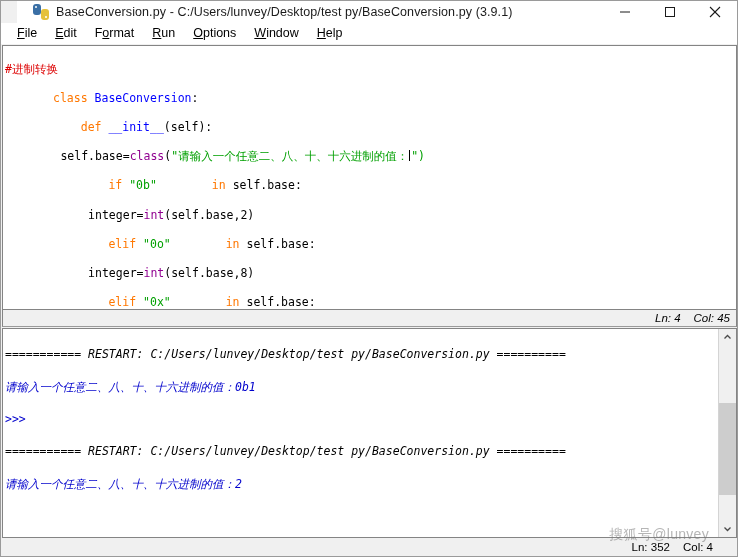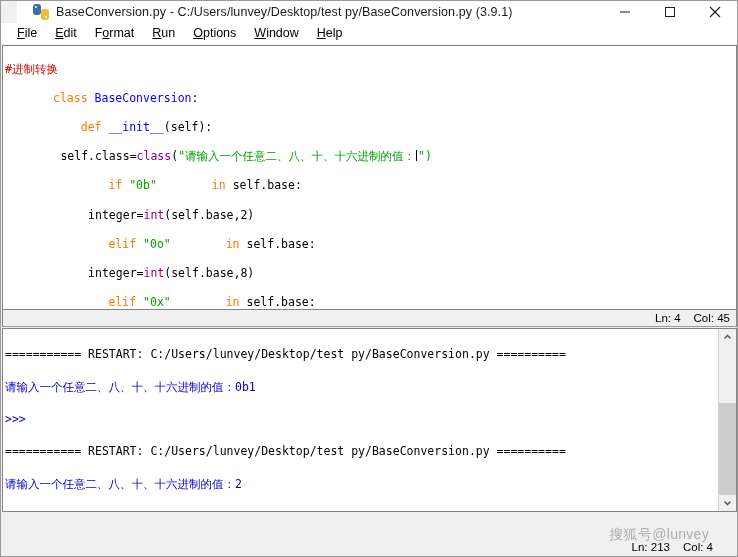--- a/index.html
+++ b/index.html
@@ -49,26 +49,26 @@
   .caret{display:inline-block;width:1px;height:11px;background:#000;
          vertical-align:-1px;margin:0 1px;}
 
   
   .ed-status{position:absolute;left:1px;top:309px;width:735px;height:17px;
              background:#f0f0f0;border-left:1px solid #848484;
              border-right:1px solid #848484;border-bottom:1px solid #9a9a9a;
              box-sizing:border-box;display:flex;align-items:center;
              justify-content:flex-end;padding-right:6px;}
   .ed-status span{font-size:11.5px;color:#000;margin-left:13px;
-                  font-family:"Liberation Sans",sans-serif;}
-
-  
-  .shell{position:absolute;left:1px;top:327px;width:735px;height:184px;
+                  font-family:"Liberation Sans",sans-serif;font-style:italic;}
+
+  
+  .shell{position:absolute;left:1px;top:327px;width:735px;height:210px;
          background:#ffffff;border:1px solid #848484;box-sizing:border-box;
-         overflow:hidden;}
+         overflow:hidden;font-style:italic;}
   .shell-inner{position:absolute;left:0;top:0;right:17px;bottom:0;overflow:hidden;
                padding:1px 0 0 2px;box-sizing:border-box;}
   .sh{font-family:"DejaVu Sans Mono","Liberation Mono",monospace;
       font-size:11.5px;line-height:16.2px;white-space:pre;}
   .restart{color:#000000;}
   .outblue{color:#0000cc;}
   .prompt{color:#0000cc;}
 
   
   .sbar{position:absolute;right:0;top:0;width:17px;bottom:0;background:#f0f0f0;
@@ -130,21 +130,21 @@
     <div class="menuitem"><u>O</u>ptions</div>
     <div class="menuitem"><u>W</u>indow</div>
     <div class="menuitem"><u>H</u>elp</div>
   </div>
 
   <div class="editor">
     <div class="code">
 <div class="ln"><span class="cmt">#进制转换</span></div>
 <div class="ln"><span class="kw">class</span><span class="pl"> </span><span class="cls">BaseConversion</span><span class="pl">:</span></div>
 <div class="ln"><span class="pl">    </span><span class="kw">def</span><span class="pl"> </span><span class="cls">__init__</span><span class="pl">(self):</span></div>
-<div class="ln"><span class="pl">        </span><span class="pl">self.class=</span><span class="bi">class</span><span class="pl">(</span><span class="str">"请输入一个任意二、八、十、十六进制的值：</span><span class="caret"></span><span class="str">")</span></div>
+<div class="ln"><span class="pl">        </span><span class="pl">self.base=</span><span class="bi">class</span><span class="pl">(</span><span class="str">"请输入一个任意二、八、十、十六进制的值：</span><span class="caret"></span><span class="str">")</span></div>
 <div class="ln"><span class="pl">        </span><span class="kw">if</span><span class="pl"> </span><span class="str">"0b"</span><span class="pl"> </span><span class="kw">in</span><span class="pl"> </span><span class="pl">self.base:</span></div>
 <div class="ln"><span class="pl">            </span><span class="pl">integer=</span><span class="bi">int</span><span class="pl">(self.base,2)</span></div>
 <div class="ln"><span class="pl">        </span><span class="kw">elif</span><span class="pl"> </span><span class="str">"0o"</span><span class="pl"> </span><span class="kw">in</span><span class="pl"> </span><span class="pl">self.base:</span></div>
 <div class="ln"><span class="pl">            </span><span class="pl">integer=</span><span class="bi">int</span><span class="pl">(self.base,8)</span></div>
 <div class="ln"><span class="pl">        </span><span class="kw">elif</span><span class="pl"> </span><span class="str">"0x"</span><span class="pl"> </span><span class="kw">in</span><span class="pl"> </span><span class="pl">self.base:</span></div>
 
 
 
 
 
@@ -188,19 +188,19 @@
       <div class="sb-thumb"></div>
       <div class="sb-dn">
         <svg width="9" height="9" viewBox="0 0 9 9">
             <polyline points="1.5,3.5 4.5,6.5 7.5,3.5" fill="none" stroke="#4a4a4a" stroke-width="1.3"></polyline>
           </svg>
       </div>
     </div>
   </div>
 
   <div class="bot-status">
-    <span>Ln: 213</span>
+    <span>Ln: 352</span>
     <span>Col: 4</span>
   </div>
 
   <div class="watermark">搜狐号@lunvey</div>
 
 </div>
 
 </body></html>

